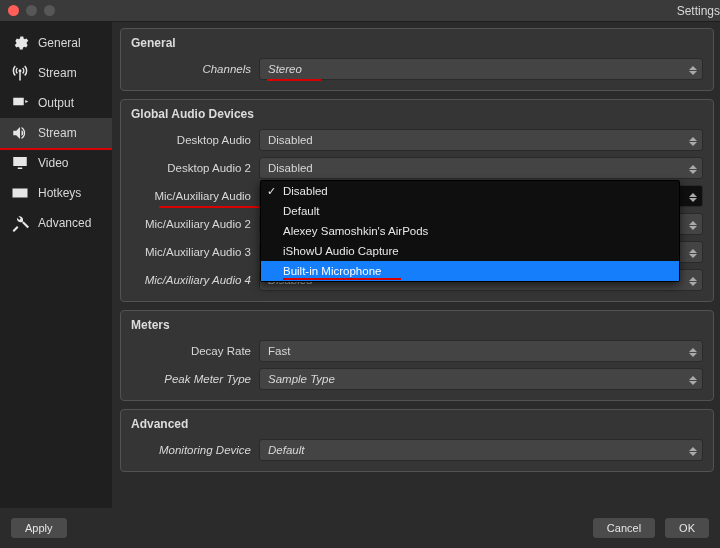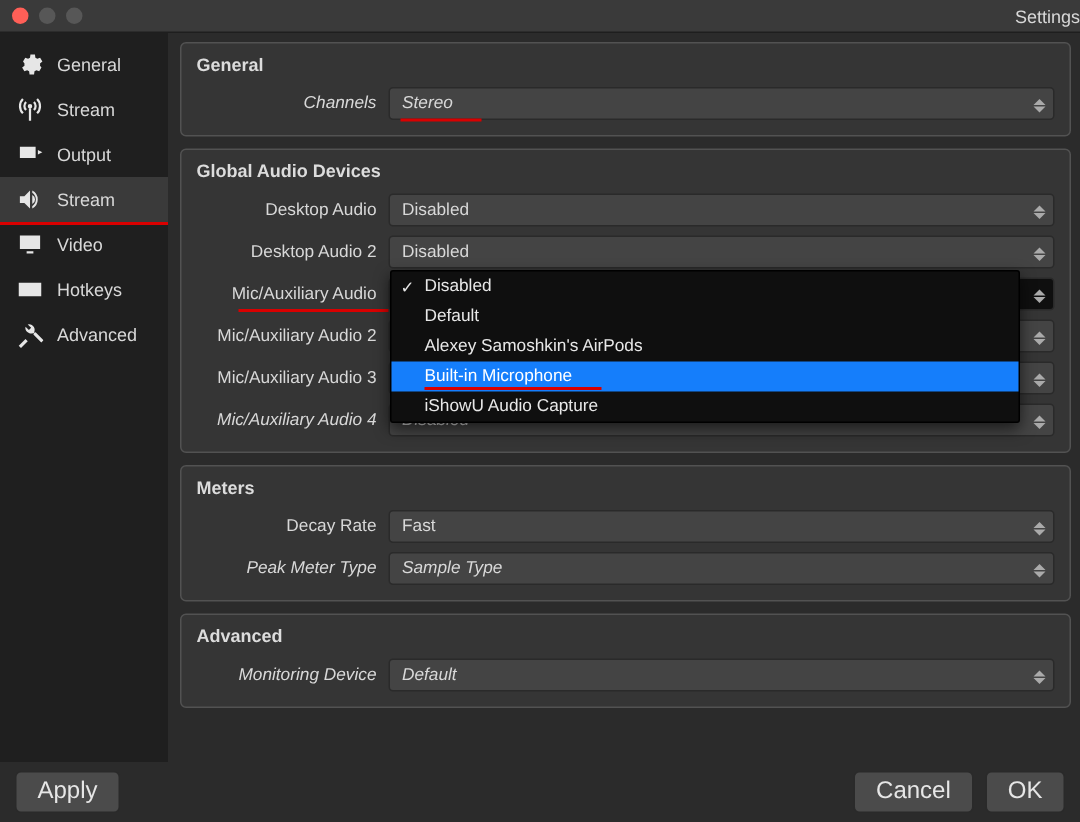--- a/index.html
+++ b/index.html
@@ -34,21 +34,21 @@
   .annot { position:absolute; height:2px; background:#d90000; }
 
   
   .dropdown { position:absolute; left:260px; top:180px; width:420px; background:#0f0f0f; color:#e8e8e8; border:1px solid #000; border-radius:2px; z-index:50; box-shadow:0 4px 10px rgba(0,0,0,.6); }
   .dd-item { padding:4px 8px 4px 22px; font-size:11.5px; position:relative; cursor:pointer; }
   .dd-item .check { position:absolute; left:6px; top:4px; font-size:11px; }
   .dd-item.selected { background:#157efb; color:#fff; }
   .dd-annot { position:absolute; left:22px; height:2px; background:#d90000; }
 
   .footer { height:40px; display:flex; align-items:center; padding:0 10px; }
-  .btn { background:#4b4b4b; border:1px solid #2a2a2a; color:#e6e6e6; font-size:16px; padding:4px 14px; border-radius:4px; cursor:pointer; }
+  .btn { background:#4b4b4b; border:1px solid #2a2a2a; color:#e6e6e6; font-size:11px; padding:4px 14px; border-radius:4px; cursor:pointer; }
   .footer .spacer { flex:1; }
   .footer .btn + .btn { margin-left:8px; }
 
   
   .content::-webkit-scrollbar{width:10px;} .content::-webkit-scrollbar-thumb{background:#555;border-radius:5px;}
 </style>
 </head>
 <body>
 
 <div class="titlebar">
@@ -236,22 +236,22 @@
       </div>
     </div>
 
   </div>
 </div>
 
 <div class="dropdown" id="dd">
     <div class="dd-item"><span class="check">✓</span><span>Disabled</span></div>
     <div class="dd-item"><span>Default</span></div>
     <div class="dd-item"><span>Alexey Samoshkin's AirPods</span></div>
+    <div class="dd-item"><span>iShowU Audio Capture</span></div>
     <div class="dd-item selected"><span>Built-in Microphone</span><div class="dd-annot" style="width: 118px; bottom: 1px;"></div></div>
-    <div class="dd-item"><span>iShowU Audio Capture</span></div>
   </div>
 
 <div class="footer">
   <button class="btn">Apply</button>
   <div class="spacer"></div>
   <button class="btn">Cancel</button>
   <button class="btn">OK</button>
 </div>
 
 </body></html>

